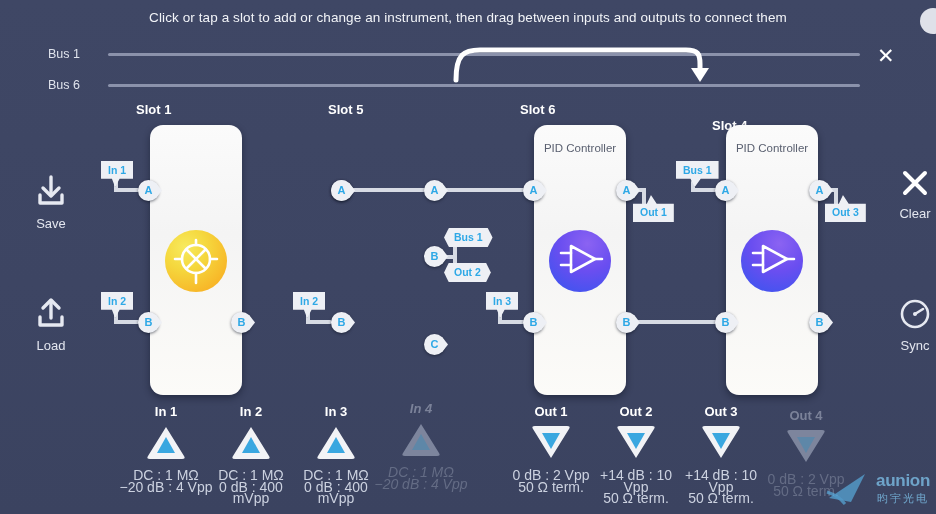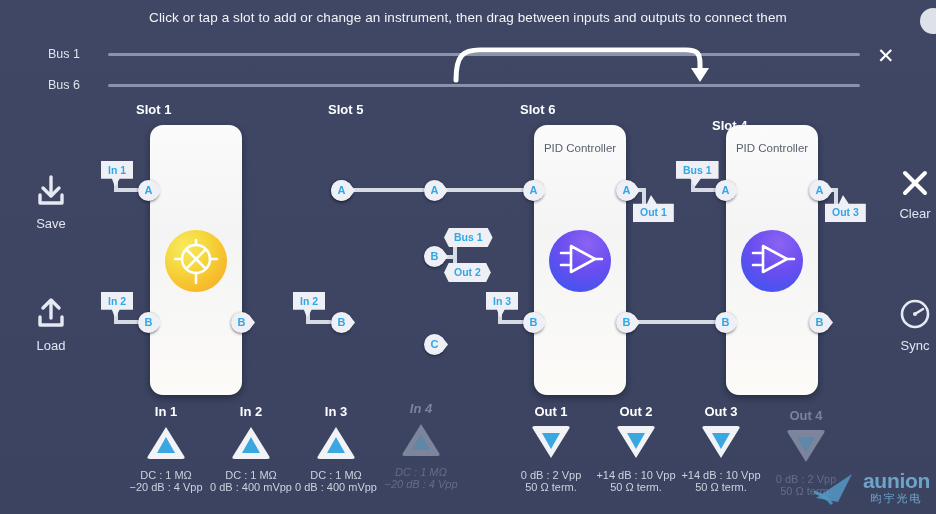--- a/index.html
+++ b/index.html
@@ -99,29 +99,29 @@
   .badge.hexa  { clip-path: polygon(10% 0,90% 0,100% 50%,90% 100%,10% 100%,0 50%); padding: 3px 10px 4px 10px; }
 
   
   .wire { position:absolute; left:0; top:0; width:936px; height:514px; pointer-events:none; z-index:4; }
 
   
   .io {
     position: absolute; width: 96px; text-align: center; cursor: pointer;
   }
   .io .io-name { color:#ffffff; font-size:13px; font-weight:bold; }
-  .io .io-spec { color:#ccd2e0; font-size:11px; line-height:11.5px; margin-top:2px;}
+  .io .io-spec { color:#ccd2e0; font-size:14px; line-height:11.5px; margin-top:2px;}
   .io .tri { margin: 5px auto 4px auto; }
   .io.dim .io-name { color:#7b8299; }
   .io.dim .io-spec { color:#646c85; }
 
   
   .wm { position:absolute; right:6px; bottom:6px; display:flex; align-items:center; opacity:.75; }
   .wm .wm-txt { display:flex; flex-direction:column; margin-left:5px; }
-  .wm .wm-main { color:#7fc4ec; font-size:21px; font-weight:bold; letter-spacing:-.3px; line-height:20px;}
+  .wm .wm-main { color:#7fc4ec; font-size:17px; font-weight:bold; letter-spacing:-.3px; line-height:20px;}
   .wm .wm-sub { color:#7fc4ec; font-size:11px; text-align:center; letter-spacing:2px; }
 </style>
 </head>
 <body>
 
 <div id="app">
 
   <div class="hint">Click or tap a slot to add or change an instrument, then drag between inputs and outputs to connect them</div>
   <div class="edge-dot"></div>
 

